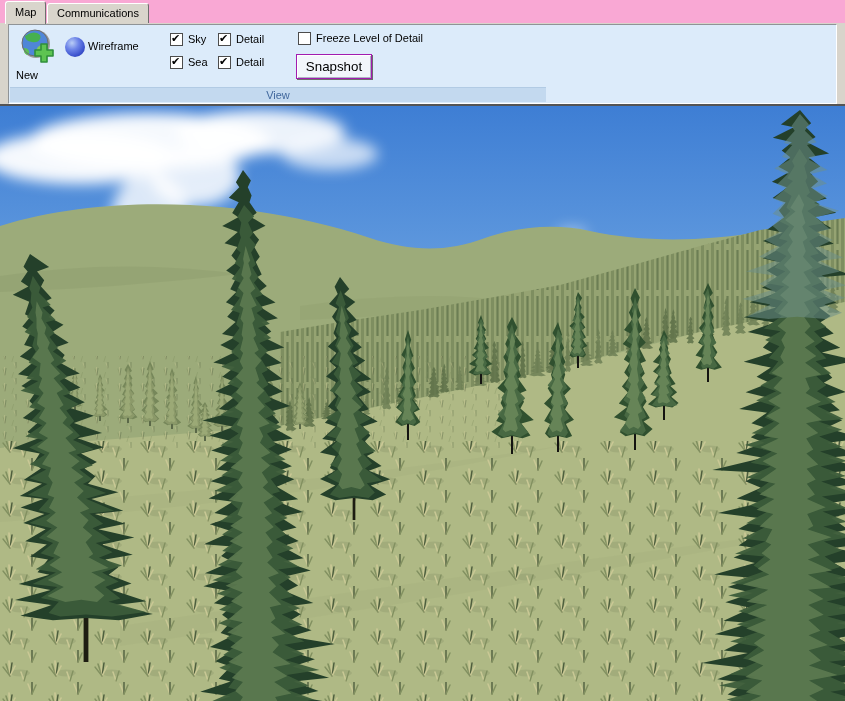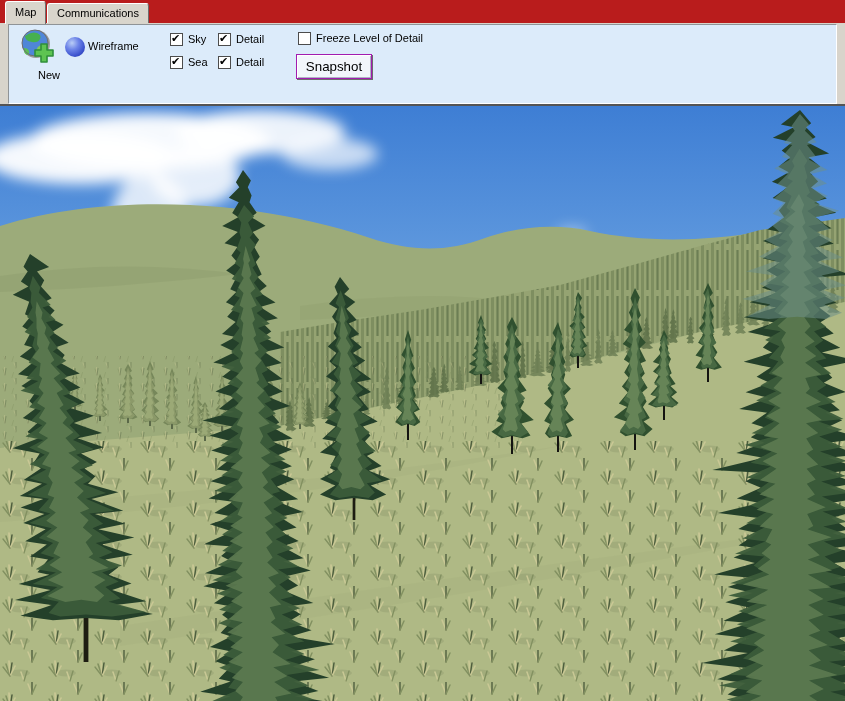--- a/index.html
+++ b/index.html
@@ -1,34 +1,34 @@
 <!DOCTYPE html>
 <html><head>
 <meta charset="utf-8">
 <style>
   html,body{margin:0;padding:0}
   body{
     width:845px;height:701px;position:relative;overflow:hidden;
     background:#d8d4cb;font:11px "Liberation Sans",sans-serif;color:#000;
   }
   
-  .tabstrip{position:absolute;top:0;left:0;right:0;height:23px;background:#b91c1c}
+  .tabstrip{position:absolute;top:0;left:0;right:0;height:23px;background:#f9a8d4}
   .tab{
     position:absolute;top:3px;height:19px;line-height:19px;padding:0 9px;
     background:#d9d5cc;border-top:1px solid #fff;border-left:1px solid #fff;
     border-right:1px solid #6e6e6e;border-radius:3px 3px 0 0;cursor:default;white-space:nowrap;
   }
   .tab.active{top:1px;height:22px;line-height:21px;z-index:2}
   .tab-map{left:5px}.tab-comm{left:47px}
   
   .panel{
     position:absolute;left:8px;top:24px;width:827px;height:78px;background:#dcebfa;
     border:1px solid;border-color:#8f9396 #ffffff #ffffff #8f9396;
   }
-  .newbtn{position:absolute;left:7px;top:2px;width:44px;height:60px;text-align:right}
+  .newbtn{position:absolute;left:7px;top:2px;width:44px;height:60px;text-align:left}
   .newbtn .nlabel{position:absolute;left:0;right:0;top:42px}
   .sphere{
     position:absolute;left:56px;top:12px;width:20px;height:20px;border-radius:50%;
     background:radial-gradient(circle at 35% 30%, #b9cdf6 0%, #6d84e8 35%, #3a50cc 70%, #26339d 100%);
   }
   .wflabel{position:absolute;left:79px;top:15px}
   .cb{position:absolute;height:13px;line-height:13px;white-space:nowrap;cursor:default}
   .cb .box{
     display:inline-block;vertical-align:top;width:11px;height:11px;background:#fff;
     border:1px solid #4c4c4c;position:relative;margin-right:5px;
@@ -93,20 +93,21 @@
   </label>
   <label class="cb checked" style="left:209px;top:31px">
     <span class="box"></span><span>Detail</span>
   </label>
   <label class="cb" style="left:289px;top:7px">
     <span class="box"></span><span>Freeze Level of Detail</span>
   </label>
 
   <button class="btn" style="left:287px;top:29px;width:76px;height:25px">Snapshot</button>
 
+  <div class="groupcaption">View</div>
 </div>
 
 <div class="scene">
   <svg id="scene-svg" width="845" height="595" viewBox="0 0 845 595" preserveAspectRatio="none">
   <defs>
     <linearGradient id="skyG" x1="0" y1="0" x2="0" y2="1">
       <stop offset="0" stop-color="#3e7ed4"></stop>
       <stop offset="0.45" stop-color="#5d97dd"></stop>
       <stop offset="1" stop-color="#a6cbf0"></stop>
     </linearGradient>

